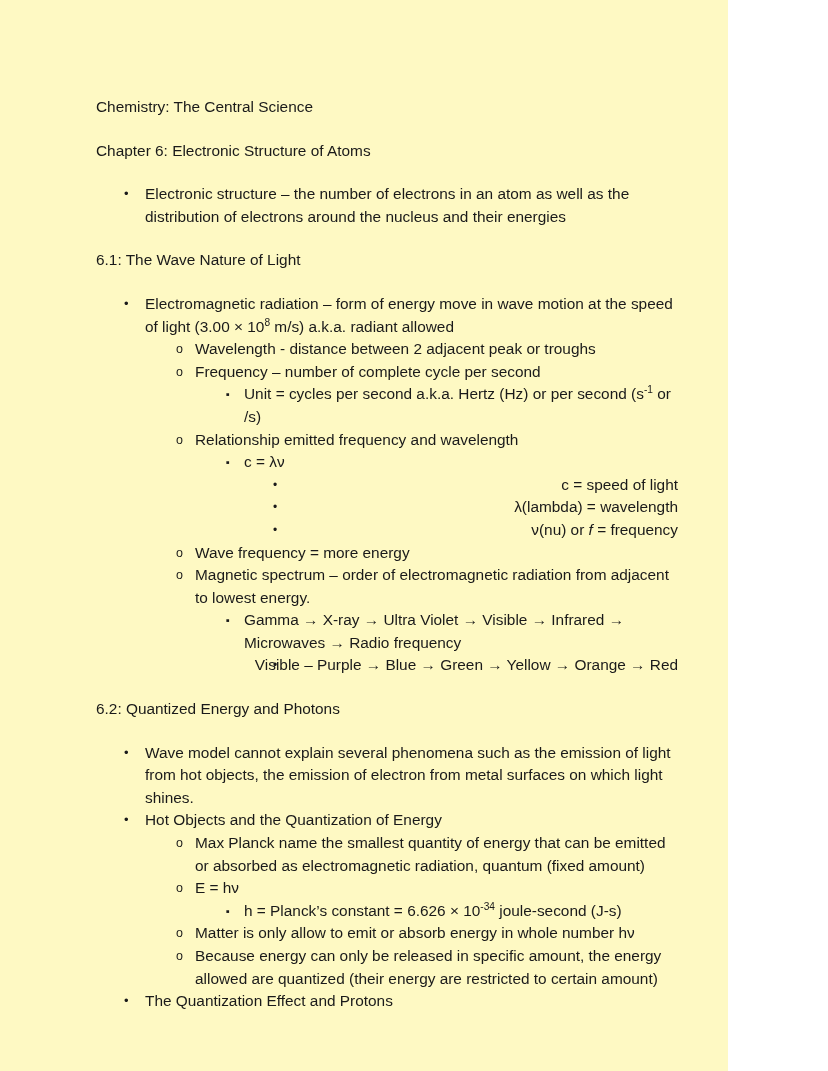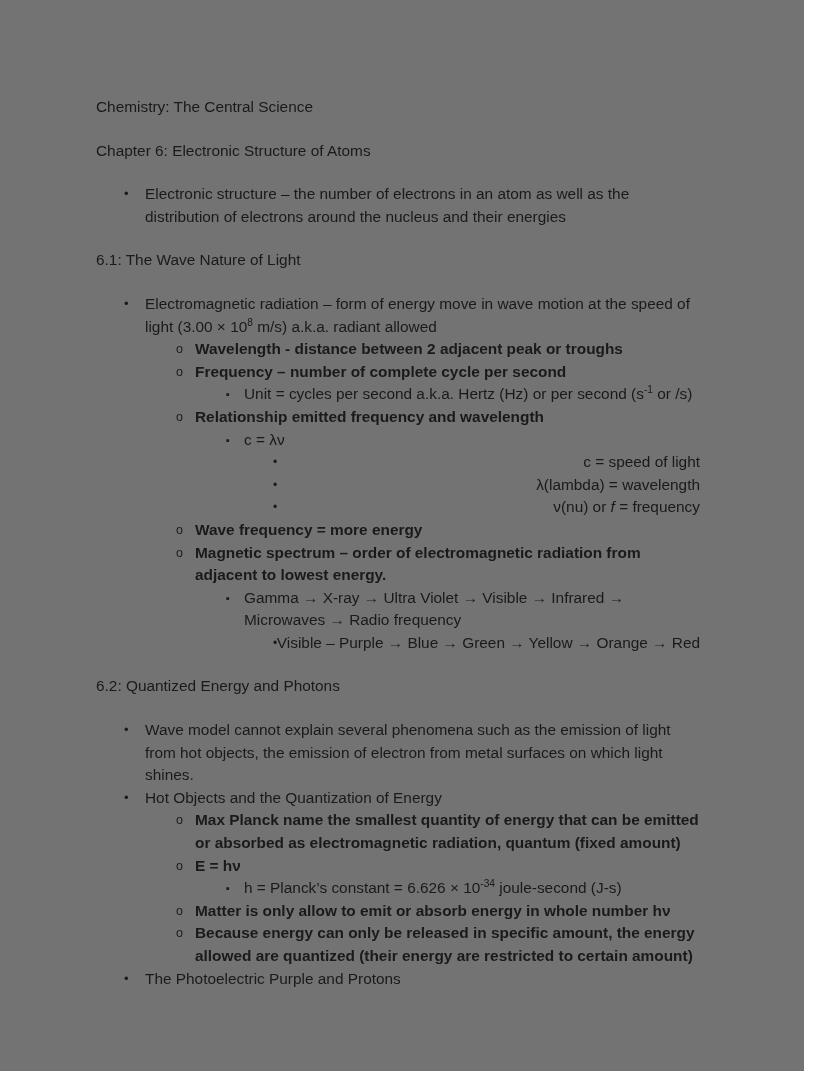--- a/index.html
+++ b/index.html
@@ -10,25 +10,25 @@
   body {
     width: 828px;
     height: 1071px;
     font-family: "Liberation Sans", sans-serif;
     color: #1a1a1a;
     -webkit-font-smoothing: antialiased;
   }
 
   .page {
     position: relative;
-    width: 804px;
+    width: 728px;
     height: 1071px;
-    background: #737373;
+    background: #fef9c3;
     box-sizing: border-box;
-    padding: 96px 104px 40px 96px;
+    padding: 96px 50px 40px 96px;
   }
 
   .doc-body {
     font-size: 15.4px;
     line-height: 22.6px;
   }
 
   
   .para {
     margin: 0 0 21px 0;
@@ -53,21 +53,21 @@
     line-height: 22.6px;
   }
 
   
   .l1 { margin-left: 0; }
   .l1 > .marker { left: 28px; font-size: 13px; }
   .l1 > .txt { margin-left: 49px; }
 
   
   .l2 > .marker { left: 80px; font-size: 12.5px; }
-  .l2 > .txt { margin-left: 99px; font-weight: bold; }
+  .l2 > .txt { margin-left: 99px; }
 
   
   .l3 > .marker { left: 130px; font-size: 11px; }
   .l3 > .txt { margin-left: 148px; }
 
   
   .l4 > .marker { left: 177px; font-size: 12px; }
   .l4 > .txt { margin-left: 87px; text-align: right; }
 
   .group { margin-bottom: 21px; }
@@ -202,19 +202,19 @@
         <span class="txt">Matter is only allow to emit or absorb energy in whole number hν</span>
       </div>
 
       <div class="lvl l2">
         <span class="marker">o</span>
         <span class="txt">Because energy can only be released in specific amount, the energy allowed are quantized (their energy are restricted to certain amount)</span>
       </div>
 
       <div class="lvl l1">
         <span class="marker">•</span>
-        <span class="txt">The Photoelectric Purple and Protons</span>
+        <span class="txt">The Quantization Effect and Protons</span>
       </div>
 
     </div>
 
   </div>
 </div>
 
 </body></html>

